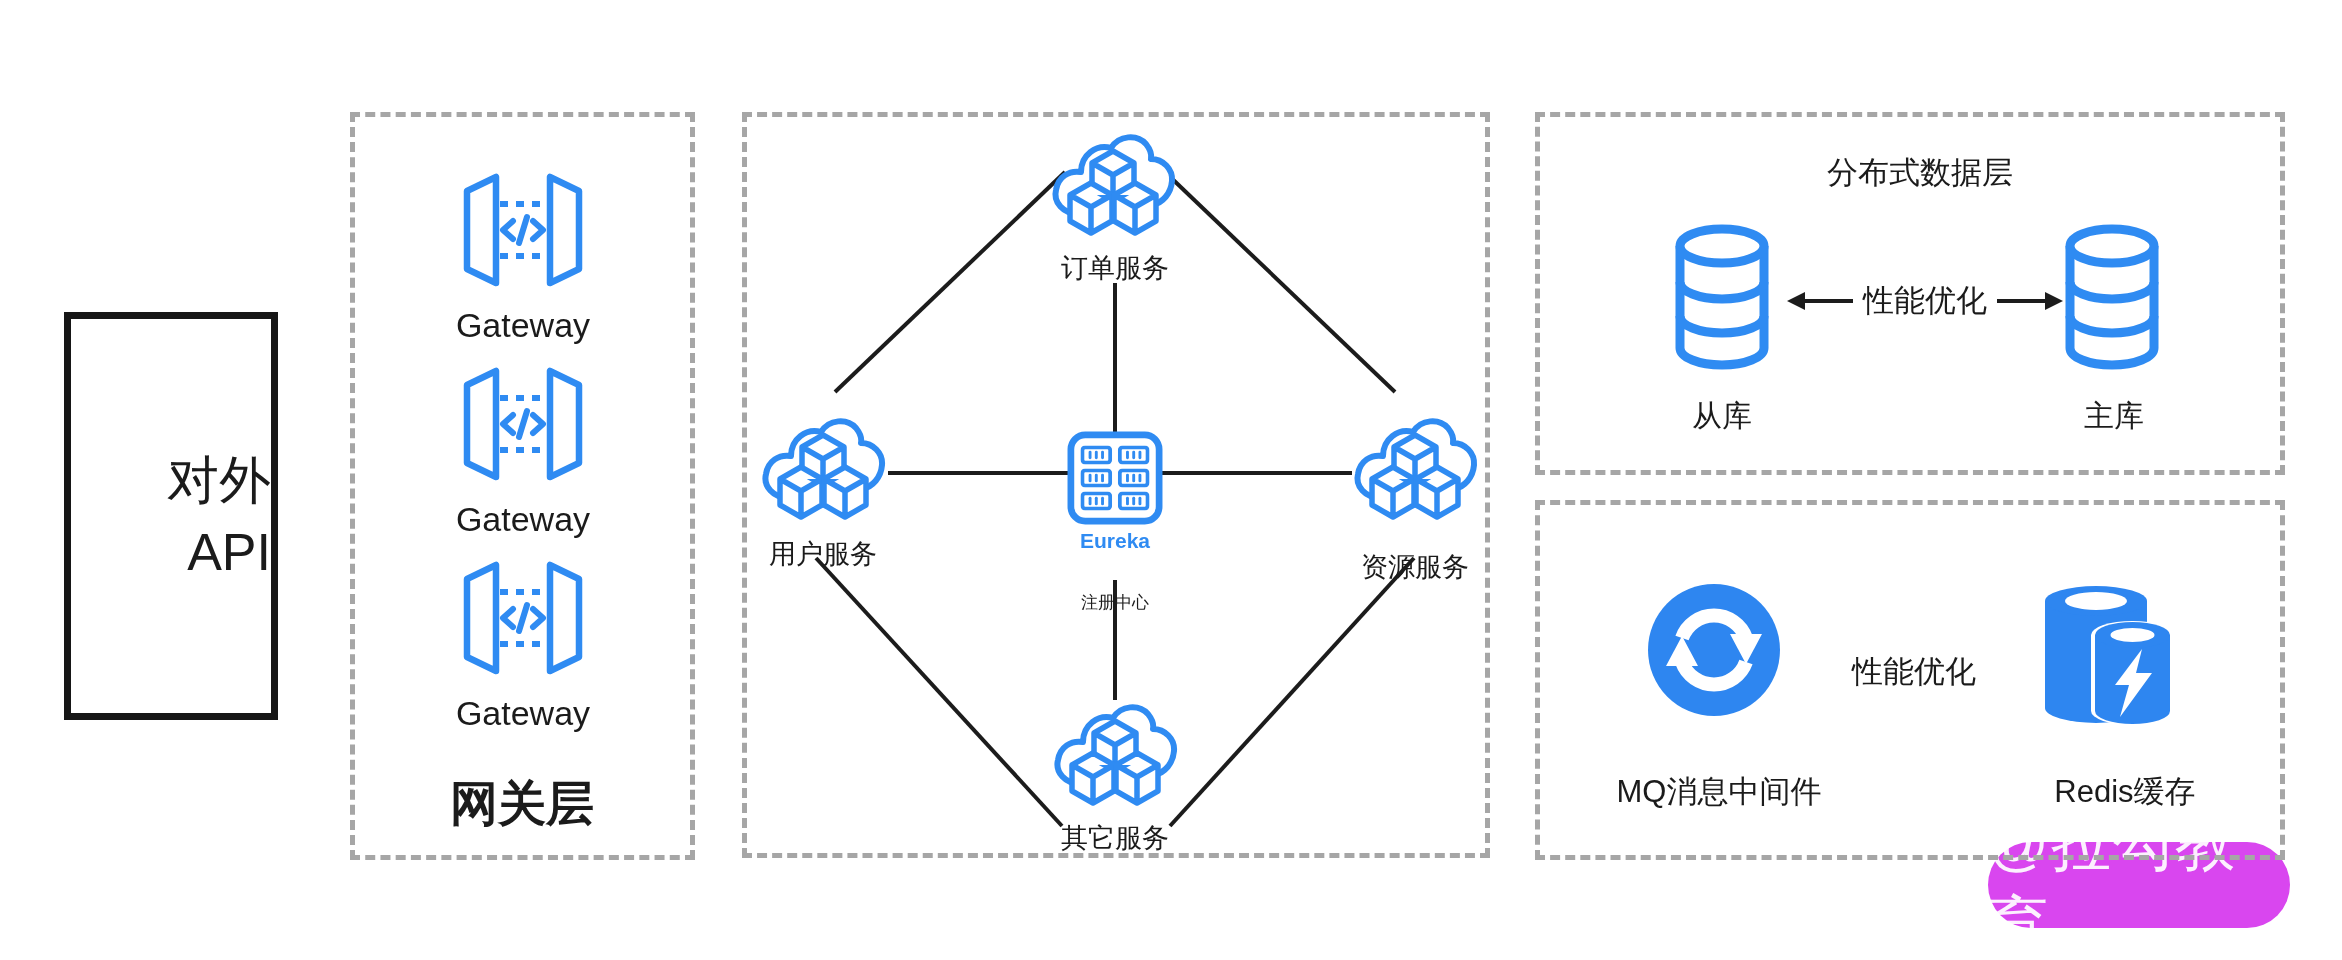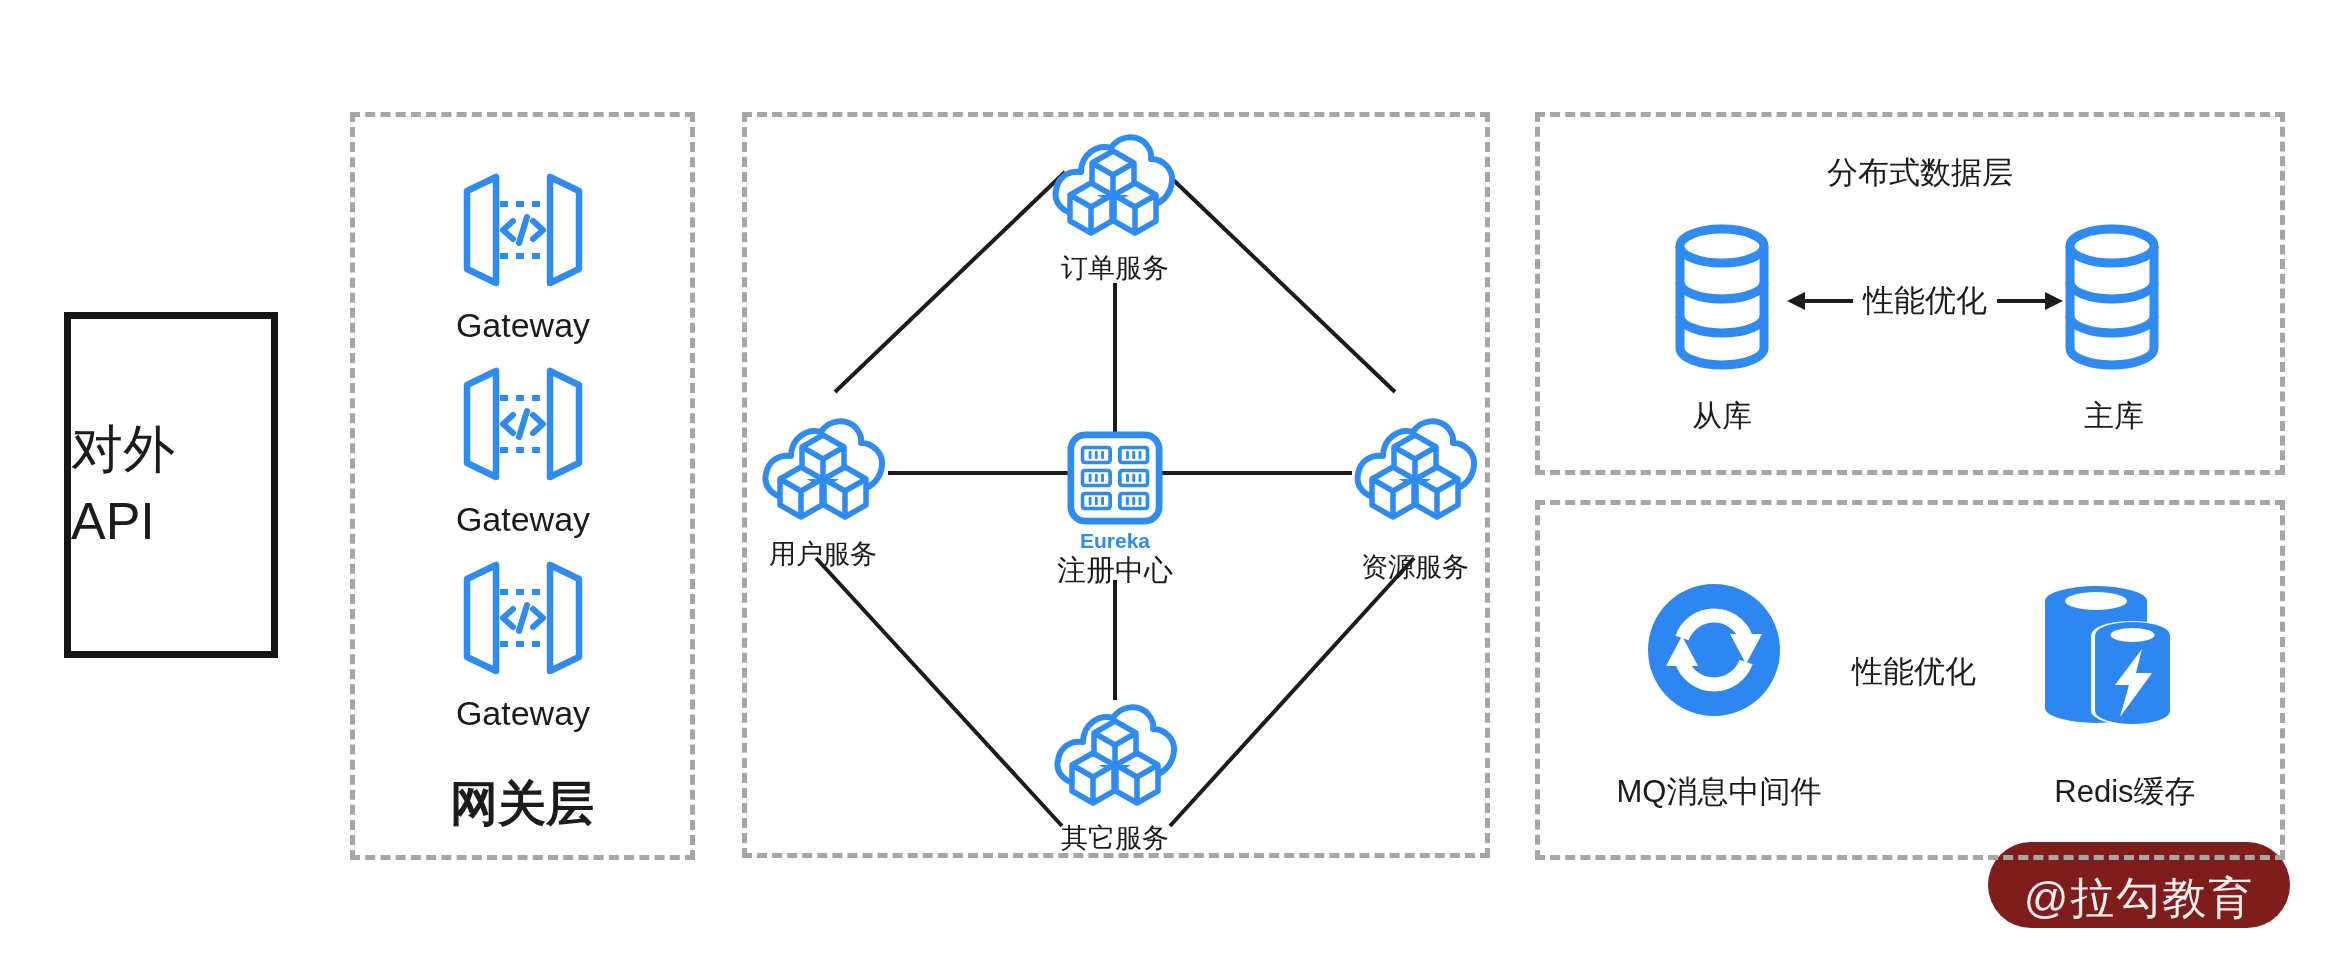--- a/index.html
+++ b/index.html
@@ -12,43 +12,43 @@
     position:absolute;border:5px dashed #a6a6a6;box-sizing:border-box;
     background:transparent;z-index:1;
   }
   #connectors{position:absolute;left:0;top:0;z-index:1;pointer-events:none;}
   .node{position:absolute;z-index:2;text-align:center;}
   .lbl{
     position:absolute;transform:translateX(-50%);white-space:nowrap;
     text-align:center;z-index:2;font-weight:400;
   }
   .api-box{
-    position:absolute;left:64px;top:312px;width:214px;height:346px;
+    position:absolute;left:64px;top:312px;width:214px;height:408px;
     border:7px solid #161616;box-sizing:border-box;background:#fff;
-    display:flex;flex-direction:column;align-items:flex-start;justify-content:center;
+    display:flex;flex-direction:column;align-items:flex-end;justify-content:center;
     font-size:52px;line-height:72px;font-weight:500;z-index:2;
   }
   .gw-label{font-size:34px;font-weight:400;}
   .layer-title{font-size:48px;font-weight:700;}
   .svc-label{font-size:27px;}
   .eureka-name{font-size:21px;font-weight:700;color:#2f8bf2;}
-  .registry-label{font-size:29px;}
+  .registry-label{font-size:17px;margin-top:40px;}
   .sec-title{font-size:31px;}
   .db-label{font-size:30px;}
   .sync-label{font-size:31px;font-weight:500;white-space:nowrap;}
   .perf-label{font-size:31px;}
   .sync-row{
     position:absolute;left:1782px;top:283px;width:286px;height:36px;
     display:flex;align-items:center;justify-content:center;gap:8px;z-index:2;
   }
   .watermark{
     position:absolute;left:1988px;top:842px;width:302px;height:86px;
-    border-radius:43px;background:#7f1d1d;z-index:0;
-    display:flex;align-items:flex-end;justify-content:center;
-    font-size:44px;color:rgba(255,255,255,0.92);letter-spacing:2px;
+    border-radius:43px;background:#d946ef;z-index:0;
+    display:flex;align-items:center;justify-content:center;
+    font-size:60px;color:rgba(255,255,255,0.92);letter-spacing:2px;
   }
   svg.ic{display:block;}
 </style>
 </head>
 <body>
 
 <svg width="0" height="0" style="position:absolute" aria-hidden="true">
   <defs>
 
     <symbol id="sym-gateway" viewBox="0 0 120 114">

